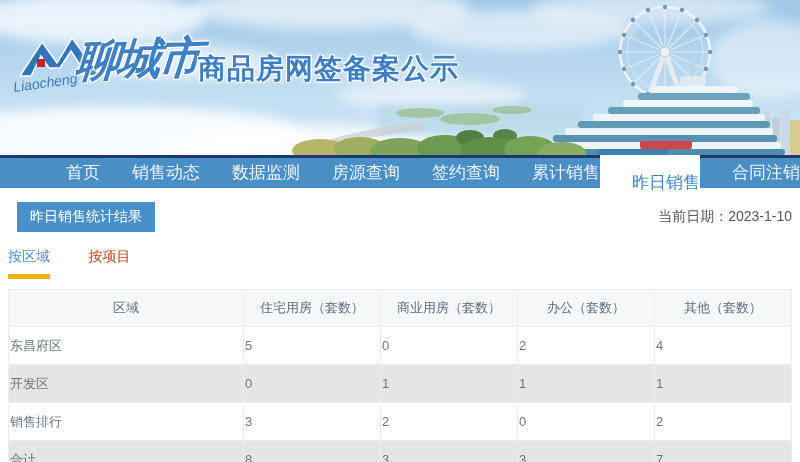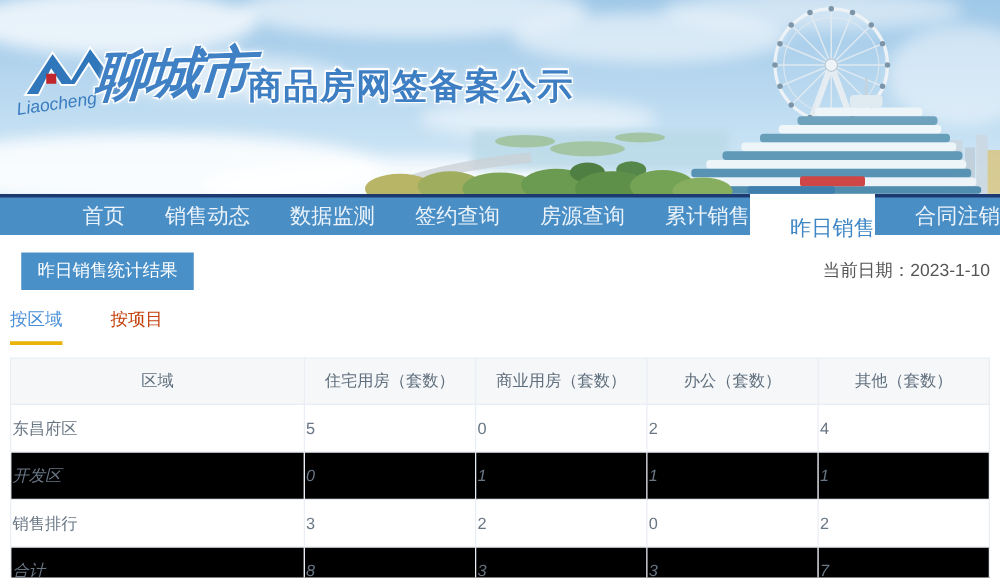--- a/index.html
+++ b/index.html
@@ -33,28 +33,28 @@
     white-space:nowrap;
   }
   .nav-item.active{background:#fff;color:#3e86c4;margin-top:-3px;padding-top:13px;}
   
   .main{padding:0 8px;}
   .title-row{display:flex;justify-content:space-between;align-items:center;margin-top:14px;}
   .section-badge{background:#4a90c8;color:#fff;font-size:14px;padding:6px 13px;margin-left:9px;}
   .current-date{font-size:14px;color:#555;}
   .tabs{margin-top:15px;}
   .tab{display:inline-block;font-size:14px;padding-bottom:8px;cursor:pointer;color:#c2410c;}
-  .tab.active{color:#4a90d9;border-bottom:3px solid #eab308;}
+  .tab.active{color:#4a90d9;border-bottom:5px solid #eab308;}
   .tab + .tab{margin-left:34px;}
   
   table.sales{width:100%;border-collapse:collapse;table-layout:fixed;margin-top:10px;}
   .sales th,.sales td{border:1px solid #e9eef4;font-size:13px;}
   .sales th{background:#f5f7f9;color:#5f6e7c;font-weight:400;height:34px;}
   .sales td{color:#697684;height:35px;}
-  .sales tr.alt{background:#000000;font-style:italic;}
+  .sales tr.alt{background:#e5e5e5;}
 </style>
 </head>
 <body>
 
 <div class="hero">
   <svg class="art" width="800" height="155" viewBox="0 0 800 155">
     <defs>
       <linearGradient id="sky" x1="0" y1="0" x2="0" y2="1">
         <stop offset="0" stop-color="#9fc8e8"></stop>
           <stop offset="1" stop-color="#d6ebf8"></stop>
@@ -161,22 +161,22 @@
   </svg>
 
   <span class="brand-script">聊城市</span>
   <span class="brand-title">商品房网签备案公示</span>
 </div>
 
 <div class="navbar">
   <div class="nav-item">首页</div>
   <div class="nav-item">销售动态</div>
   <div class="nav-item">数据监测</div>
+  <div class="nav-item">房源查询</div>
   <div class="nav-item">签约查询</div>
-  <div class="nav-item">房源查询</div>
   <div class="nav-item">累计销售</div>
   <div class="nav-item active">昨日销售</div>
   <div class="nav-item">合同注销</div>
 </div>
 
 <div class="main">
   <div class="title-row">
     <span class="section-badge">昨日销售统计结果</span>
     <span class="current-date">当前日期：2023-1-10</span>
   </div>

